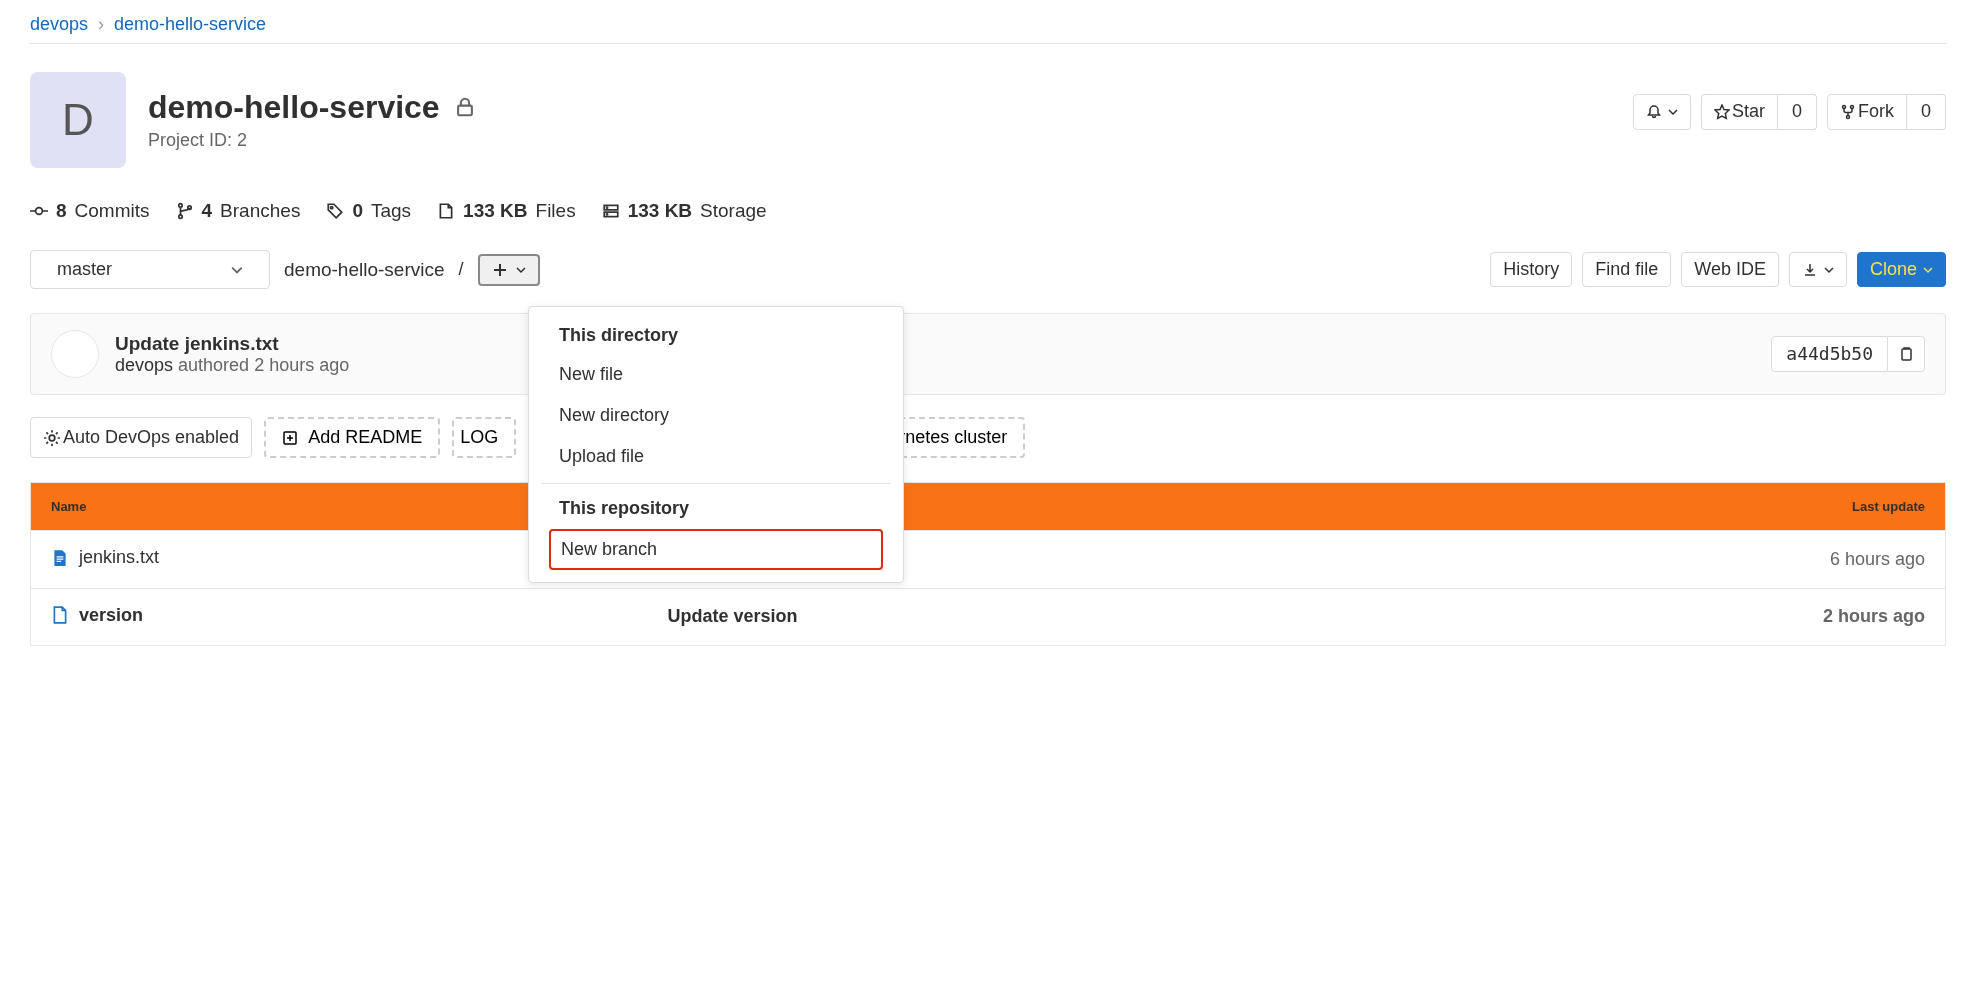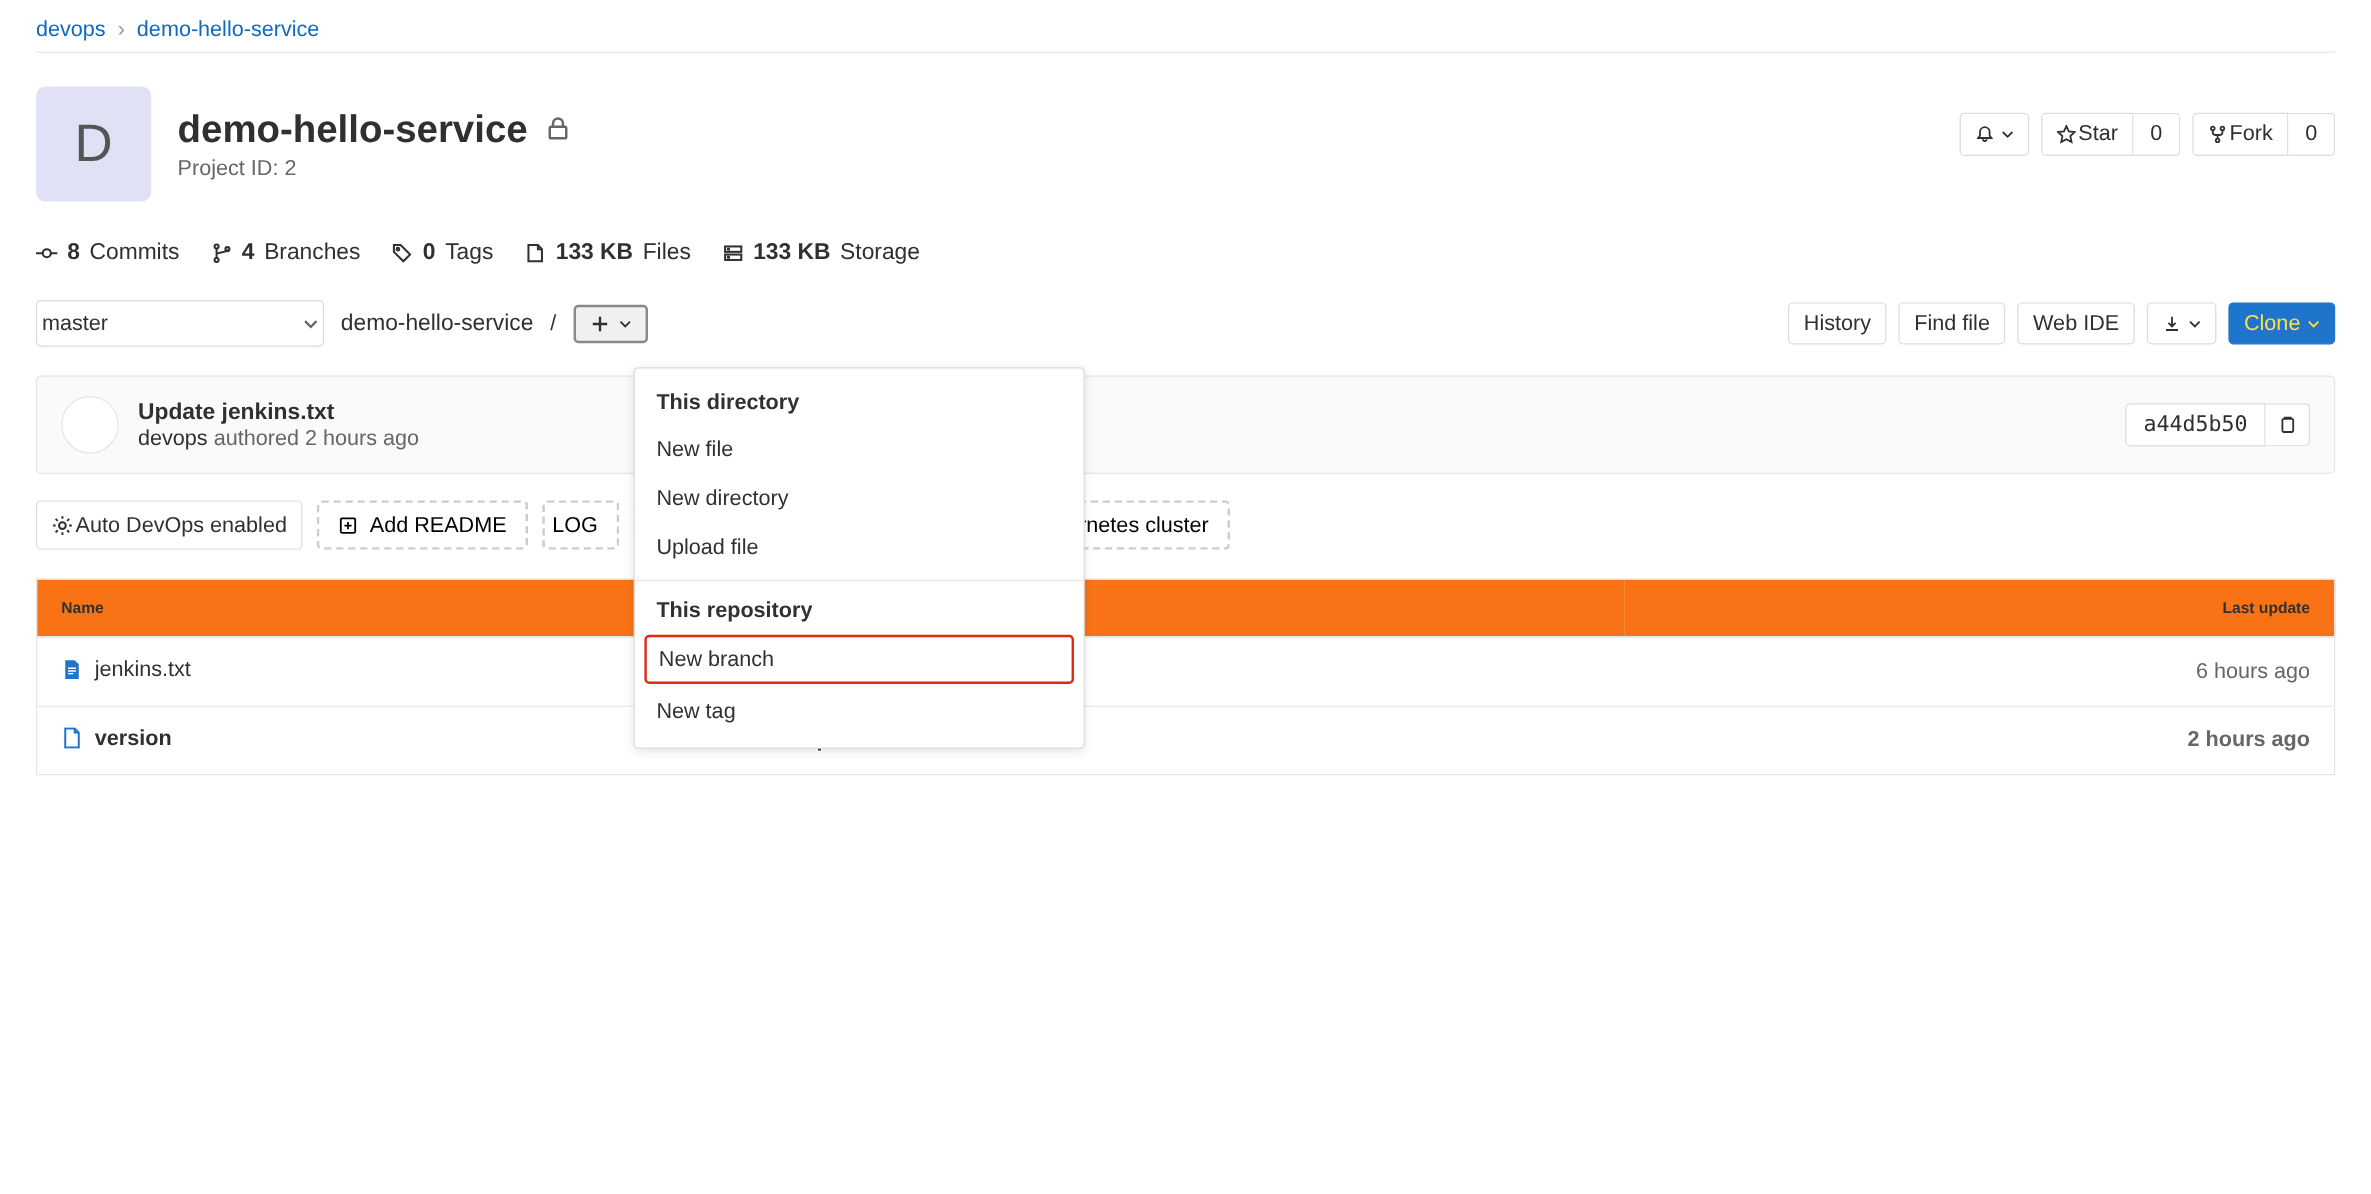--- a/index.html
+++ b/index.html
@@ -24,26 +24,26 @@
 .btn-group .btn:first-child { border-top-right-radius: 0; border-bottom-right-radius: 0; }
 .btn-group .btn:last-child { border-top-left-radius: 0; border-bottom-left-radius: 0; border-left: none; }
 .count { padding: 6px 14px; }
 .btn-primary { background: #1f75cb; border-color: #1f75cb; color: #fde047; }
 
 .stats-row { display: flex; gap: 26px; align-items: center; margin-bottom: 28px; font-size: 19px; }
 .stat { display: flex; align-items: center; gap: 8px; color: #303030; }
 .stat b { font-weight: 700; }
 
 .repo-bar { display: flex; align-items: center; gap: 14px; margin-bottom: 24px; position: relative; }
-.branch-select { display: inline-flex; align-items: center; justify-content: space-between; border: 1px solid #dbdbdb; border-radius: 4px; padding: 8px 4px; font-size: 18px; min-width: 240px; cursor: pointer; }
+.branch-select { display: inline-flex; align-items: center; justify-content: space-between; border: 1px solid #dbdbdb; border-radius: 4px; padding: 8px 26px; font-size: 18px; min-width: 240px; cursor: pointer; }
 .breadcrumb-path { font-size: 19px; color: #303030; }
 .plus-btn { border: 2px solid #888; border-radius: 4px; background: #f0f0f0; padding: 6px 12px; display: inline-flex; align-items: center; gap: 8px; cursor: pointer; }
 .repo-bar-right { margin-left: auto; display: flex; gap: 10px; }
 
-.dropdown { position: absolute; top: 56px; left: 498px; width: 376px; background: #fff; border: 1px solid #dbdbdb; border-radius: 4px; box-shadow: 0 2px 8px rgba(0,0,0,0.1); z-index: 10; padding: 10px 0; }
+.dropdown { position: absolute; top: 56px; left: 498px; width: 376px; background: #fff; border: 1px solid #dbdbdb; border-radius: 4px; box-shadow: 0 2px 8px rgba(0,0,0,0.1); z-index: 10; padding: 10px 12px; }
 .dropdown-header { font-weight: 700; padding: 8px 18px; font-size: 18px; }
 .dropdown-item { padding: 10px 18px; font-size: 18px; cursor: pointer; }
 .dropdown-item.highlighted { border: 2px solid #dd2b0e; border-radius: 4px; margin: 2px 8px; padding: 8px 10px; }
 .dropdown-sep { border-top: 1px solid #e5e5e5; margin: 6px 0; }
 
 .commit-box { background: #fafafa; border: 1px solid #e5e5e5; border-radius: 4px; padding: 16px 20px; display: flex; align-items: center; gap: 16px; margin-bottom: 22px; }
 .commit-avatar { width: 48px; height: 48px; border-radius: 50%; border: 1px solid #e5e5e5; background: #fff; }
 .commit-info { flex: 1; }
 .commit-title { font-weight: 700; font-size: 19px; }
 .commit-meta { color: #666; font-size: 18px; }
@@ -192,21 +192,20 @@
   </button>
 
   <div class="dropdown">
     <div class="dropdown-header">This directory</div>
     <div class="dropdown-item">New file</div>
     <div class="dropdown-item">New directory</div>
     <div class="dropdown-item">Upload file</div>
     <div class="dropdown-sep"></div>
     <div class="dropdown-header">This repository</div>
     <div class="dropdown-item highlighted">New branch</div>
-    <div class="dropdown-item">New tag</div>
   </div>
 
   <div class="repo-bar-right">
     <button class="btn">History</button>
     <button class="btn">Find file</button>
     <button class="btn">Web IDE</button>
     <button class="btn">
       <svg width="16" height="16" viewBox="0 0 16 16" fill="none" stroke="currentColor" stroke-width="1.5">
           <path d="M8 2v8m-3-3l3 3 3-3M3 13h10"></path>
         </svg>

